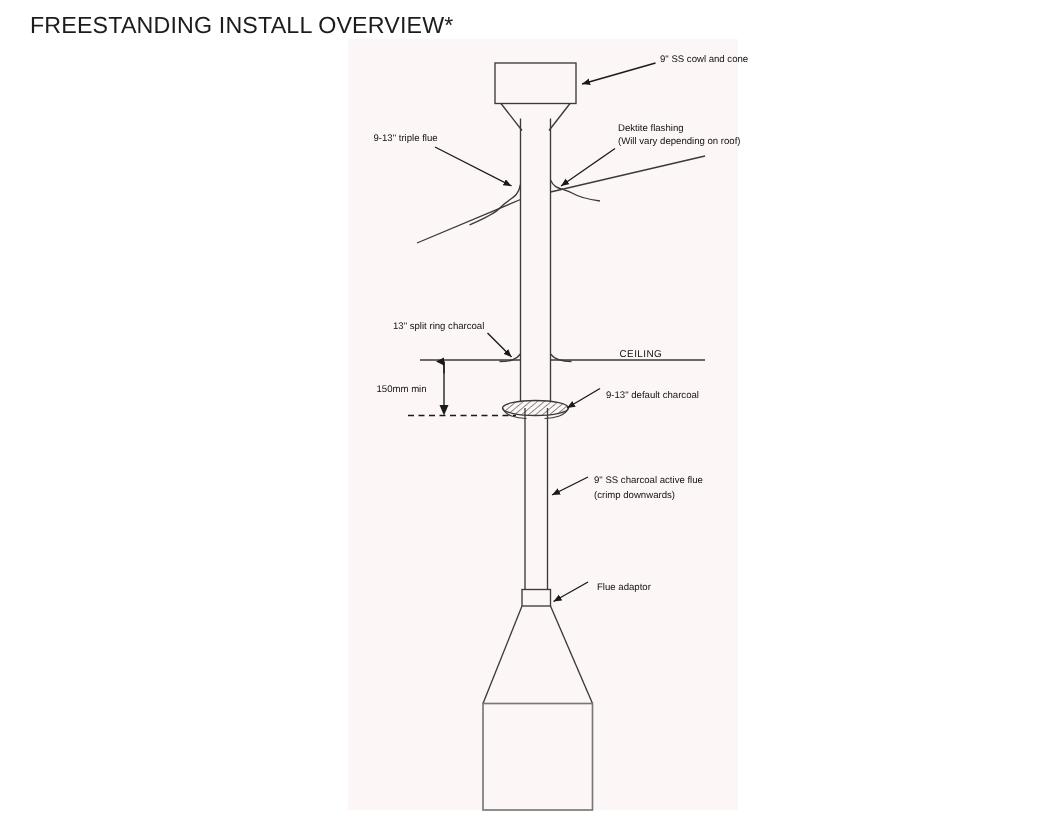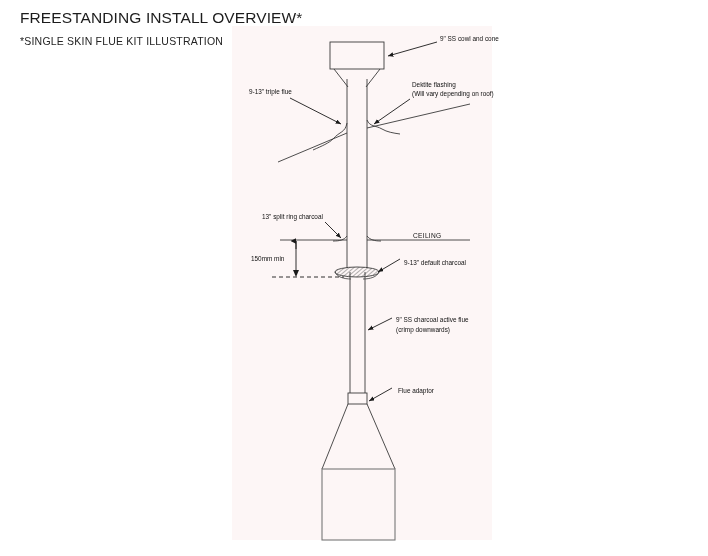--- a/index.html
+++ b/index.html
@@ -49,21 +49,20 @@
     letter-spacing:0.3px;
   }
 </style>
 </head>
 <body>
 
 <div id="page">
 
   <div class="title">FREESTANDING INSTALL OVERVIEW*</div>
 
-  <div class="subtitle">*SINGLE SKIN FLUE KIT ILLUSTRATION</div>
 
   <div class="panel"></div>
 
   <div id="svgwrap">
   <svg width="708" height="556" viewBox="0 0 708 556" xmlns="http://www.w3.org/2000/svg">
     <defs>
       <marker id="arrowhead" markerWidth="7" markerHeight="7" refX="6" refY="2.5" orient="auto" markerUnits="strokeWidth">
         <path d="M0,0 L6,2.5 L0,5 z" fill="#1a1a1a"></path>
       </marker>
       <marker id="arrowup" markerWidth="7" markerHeight="7" refX="3" refY="6" orient="auto" markerUnits="strokeWidth">

